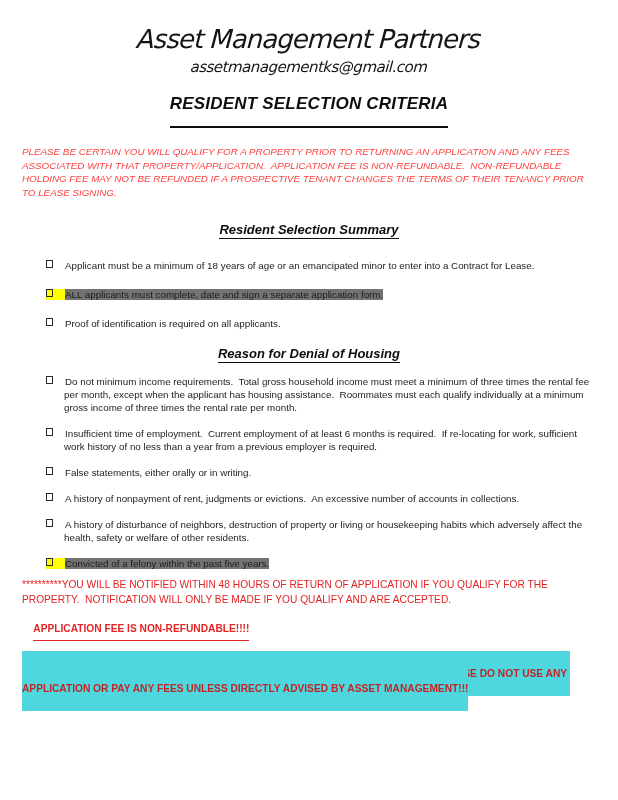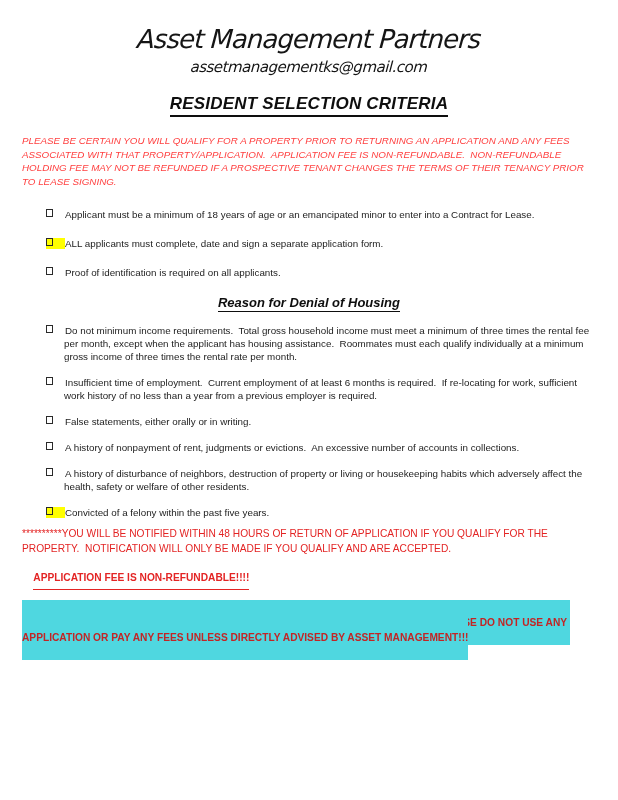--- a/index.html
+++ b/index.html
@@ -39,21 +39,21 @@
     text-align:center;
   }
   .main-title span{
     display:inline-block;
     font-size:17px;
     font-weight:bold;
     font-style:italic;
     letter-spacing:0.2px;
     color:#0e0e0e;
     border-bottom:2px solid #0e0e0e;
-    padding-bottom:1px;
+    padding-bottom:12px;
   }
   
   .disclaimer{
     margin-top:17px;
     font-size:9.8px;
     line-height:13.5px;
     font-style:italic;
     white-space:pre-wrap;
     color:#ff4040;
   }
@@ -85,21 +85,21 @@
   .item:last-child{margin-bottom:0;}
   .marker{
     display:inline-block;
     width:5px;height:6px;
     border:1px solid #2a2a2a;
     margin-right:12px;
     vertical-align:1px;
   }
   .itext{white-space:pre-wrap;}
   .hl{background:#ffff00;}
-  .hl .itext{background:#ffffff;}
+  .hl .itext{background:#737373;}
   
   .notice1{
     margin-top:8px;
     font-size:10.2px;
     line-height:14.8px;
     color:#e32424;
     white-space:pre-wrap;
   }
   .notice1-emphasis{
     font-size:10.2px;
@@ -137,20 +137,23 @@
     <div class="company-name">Asset Management Partners</div>
     <div class="company-email">assetmanagementks@gmail.com</div>
   </div>
 
   <div class="main-title">
     <span>RESIDENT SELECTION CRITERIA</span>
   </div>
 
   <div class="disclaimer">PLEASE BE CERTAIN YOU WILL QUALIFY FOR A PROPERTY PRIOR TO RETURNING AN APPLICATION AND ANY FEES ASSOCIATED WITH THAT PROPERTY/APPLICATION.  APPLICATION FEE IS NON-REFUNDABLE.  NON-REFUNDABLE HOLDING FEE MAY NOT BE REFUNDED IF A PROSPECTIVE TENANT CHANGES THE TERMS OF THEIR TENANCY PRIOR TO LEASE SIGNING.</div>
 
+  <div class="section-heading heading-summary">
+    <span>Resident Selection Summary</span>
+  </div>
 
   <div class="list list-summary">
     <div class="item">
       <span><span class="marker"></span><span class="itext">Applicant must be a minimum of 18 years of age or an emancipated minor to enter into a Contract for Lease.</span></span>
     </div>
     <div class="item">
       <span class="hl"><span class="marker"></span><span class="itext">ALL applicants must complete, date and sign a separate application form.</span></span>
     </div>
     <div class="item">
       <span><span class="marker"></span><span class="itext">Proof of identification is required on all applicants.</span></span>

